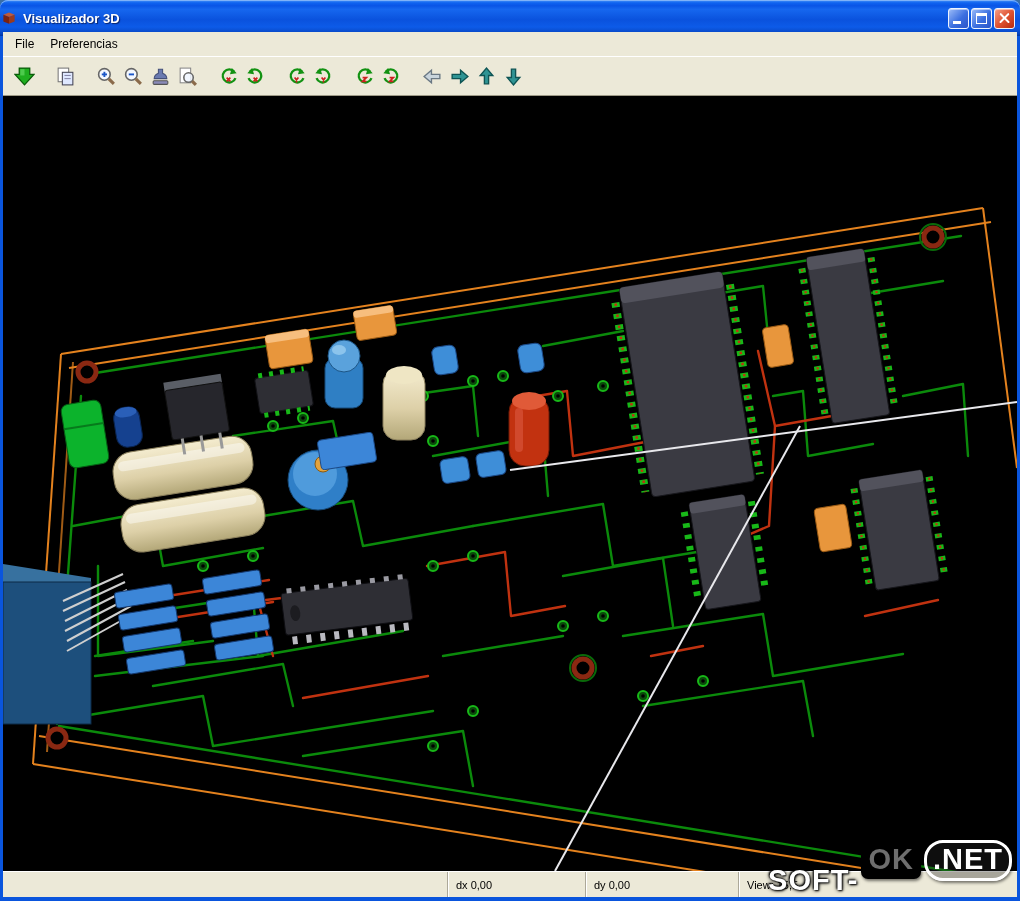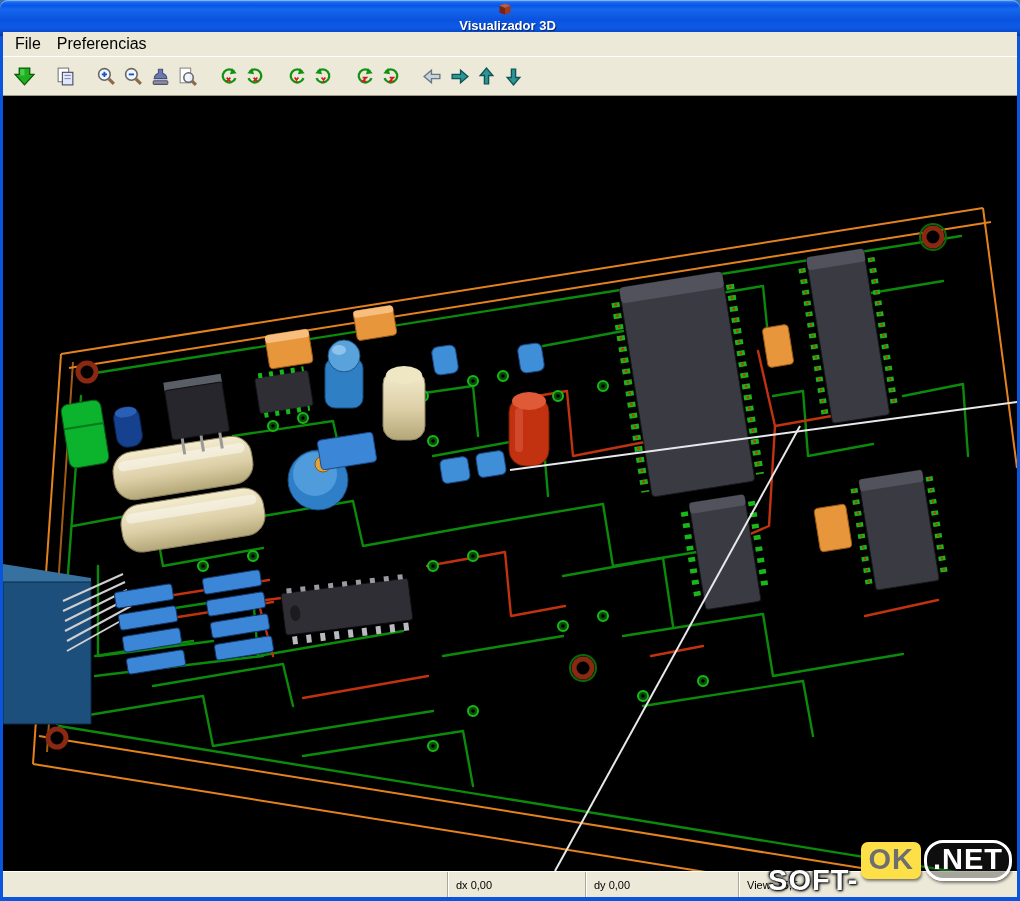--- a/index.html
+++ b/index.html
@@ -2,36 +2,36 @@
 <html><head>
 <meta charset="utf-8">
 <style>
   * { box-sizing: border-box; margin: 0; padding: 0; }
   html,body { width:1020px; height:901px; background:#3a6ea5; font-family:"Liberation Sans",sans-serif; overflow:hidden; }
   .window { position:relative; width:1020px; height:901px; background:#0a55dd; border-radius:8px 8px 0 0; }
 
   
   .titlebar { height:36px; border-radius:8px 8px 0 0; display:flex; align-items:center; padding:0 5px 0 0;
     background:linear-gradient(180deg,#4a96f8 0%,#0f63f0 8%,#0a55e6 16%,#1667ef 26%,#0a52dd 55%,#0d5be8 75%,#0847c4 92%,#0035a0 100%);
-    box-shadow: inset 0 1px 0 #7fb2f8; flex-direction: column; }
+    box-shadow: inset 0 1px 0 #7fb2f8; }
   .titlebar .app-icon { width:18px; height:18px; margin-right:5px; flex:0 0 auto; }
   .title-text { color:#fff; font-weight:bold; font-size:13px; text-shadow:1px 1px 1px #0a246a; flex:1 1 auto; white-space:nowrap; }
   .winbtns { display:flex; gap:2px; }
   .winbtn { width:21px; height:21px; border-radius:3px; border:1px solid #eef4ff; position:relative;
     background:linear-gradient(135deg,#9cbcf8 0%,#3b6fe0 55%,#2b55c8 100%); box-shadow: inset 0 1px 0 rgba(255,255,255,.5); cursor:default; }
   .winbtn.close { background:linear-gradient(135deg,#f5a088 0%,#e05433 50%,#b52a0e 100%); }
   .glyph-min { position:absolute; left:4px; bottom:4px; width:8px; height:3px; background:#fff; }
   .glyph-max { position:absolute; left:4px; top:4px; width:11px; height:11px; border:1px solid #fff; border-top:3px solid #fff; }
   .glyph-close-a,.glyph-close-b { position:absolute; left:3px; top:8.5px; width:13px; height:2.4px; background:#fff; border-radius:1px; }
   .glyph-close-a { transform:rotate(45deg); } .glyph-close-b { transform:rotate(-45deg); }
 
   
   .client { position:absolute; top:32px; left:3px; right:3px; bottom:4px; display:flex; flex-direction:column; background:#ece9d8; }
 
-  .menubar { height:24px; display:flex; align-items:center; padding-left:4px; background:#ece9d8; font-size:16px; color:#000; }
+  .menubar { height:24px; display:flex; align-items:center; padding-left:4px; background:#ece9d8; font-size:12px; color:#000; }
   .menu-item { padding:3px 8px; }
 
   .toolbar { height:40px; display:flex; align-items:center; padding-left:8px; background:#ece9d8;
     border-top:1px solid #fff; border-bottom:1px solid #9e9a87; }
   .tb-btn { width:27px; height:27px; border:1px solid transparent; background:transparent; display:flex; align-items:center; justify-content:center; padding:0; }
   .tb-btn svg { width:21px; height:21px; }
   .tb-sep { width:14px; height:100%; flex:0 0 auto; }
 
   .canvas { position:relative; flex:1 1 auto; background:#000; overflow:hidden; }
   .canvas svg { display:block; width:100%; height:100%; }
@@ -41,21 +41,21 @@
   .sb-panel { display:flex; align-items:center; padding-left:8px; border-left:1px solid #aca899; box-shadow:inset 1px 0 0 #ffffff; white-space:nowrap; overflow:hidden; }
   .sb-blank { flex:0 0 444px; border-left:none; box-shadow:none; }
   .sb-dx { flex:0 0 138px; }
   .sb-dy { flex:0 0 127px; }
   .sb-view { flex:1 1 auto;margin-left:26px; }
 
   
   .watermark { position:absolute; right:8px; bottom:4px; z-index:20; display:flex; align-items:center; gap:3px;
     font-weight:bold; font-size:29px; letter-spacing:1px; }
   .wm-soft { color:#fff; text-shadow:0 0 4px #000, 1px 1px 2px #000, -1px -1px 2px #000;margin-top:40px; }
-  .wm-ok { background:#fde047; color:#6e6e6e; border-radius:7px; padding:1px 7px 3px; box-shadow:1px 2px 3px rgba(0,0,0,.5); }
+  .wm-ok { background:#000000; color:#6e6e6e; border-radius:7px; padding:1px 7px 3px; box-shadow:1px 2px 3px rgba(0,0,0,.5); }
   .wm-net { color:#fff; border:3px solid #fff; border-radius:19px; padding:0 6px 2px; background:rgba(40,40,40,.35); box-shadow:1px 2px 3px rgba(0,0,0,.5); }
 </style>
 </head>
 <body>
 
 <div class="window">
 
   <div class="titlebar">
     <svg class="app-icon" viewBox="0 0 16 16">
       <polygon points="3,5 8,3 13,5 8,7" fill="#c05a3a"></polygon>

